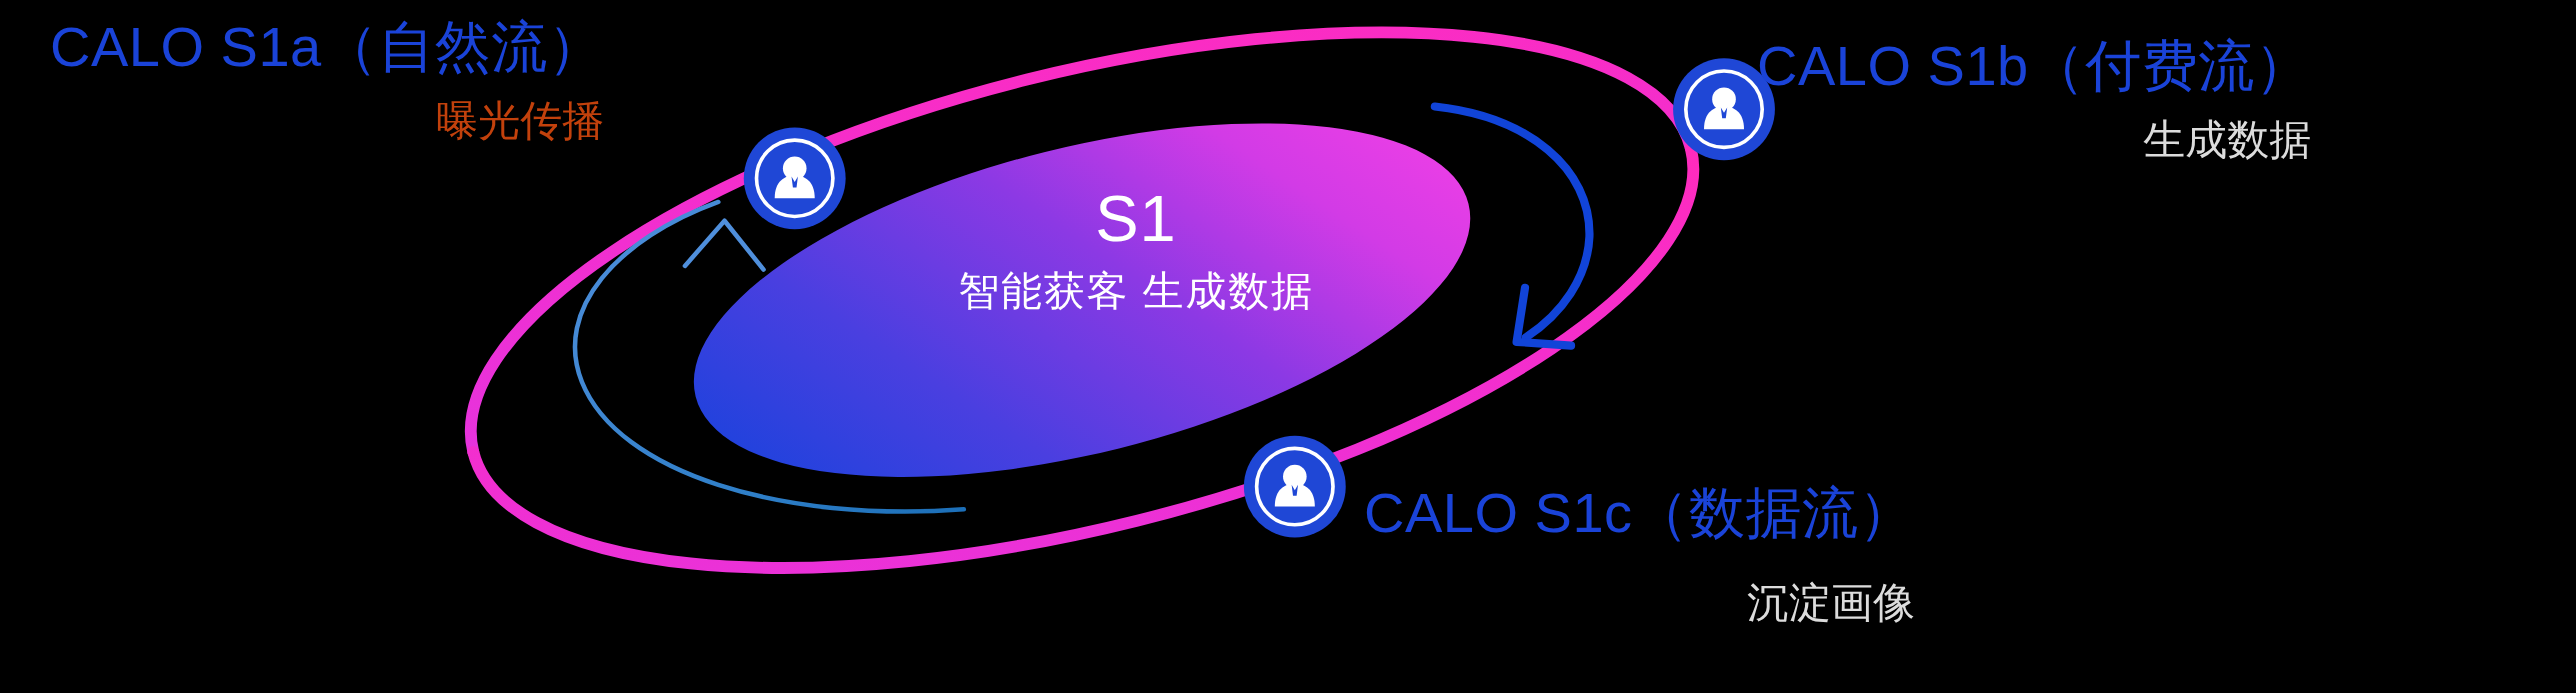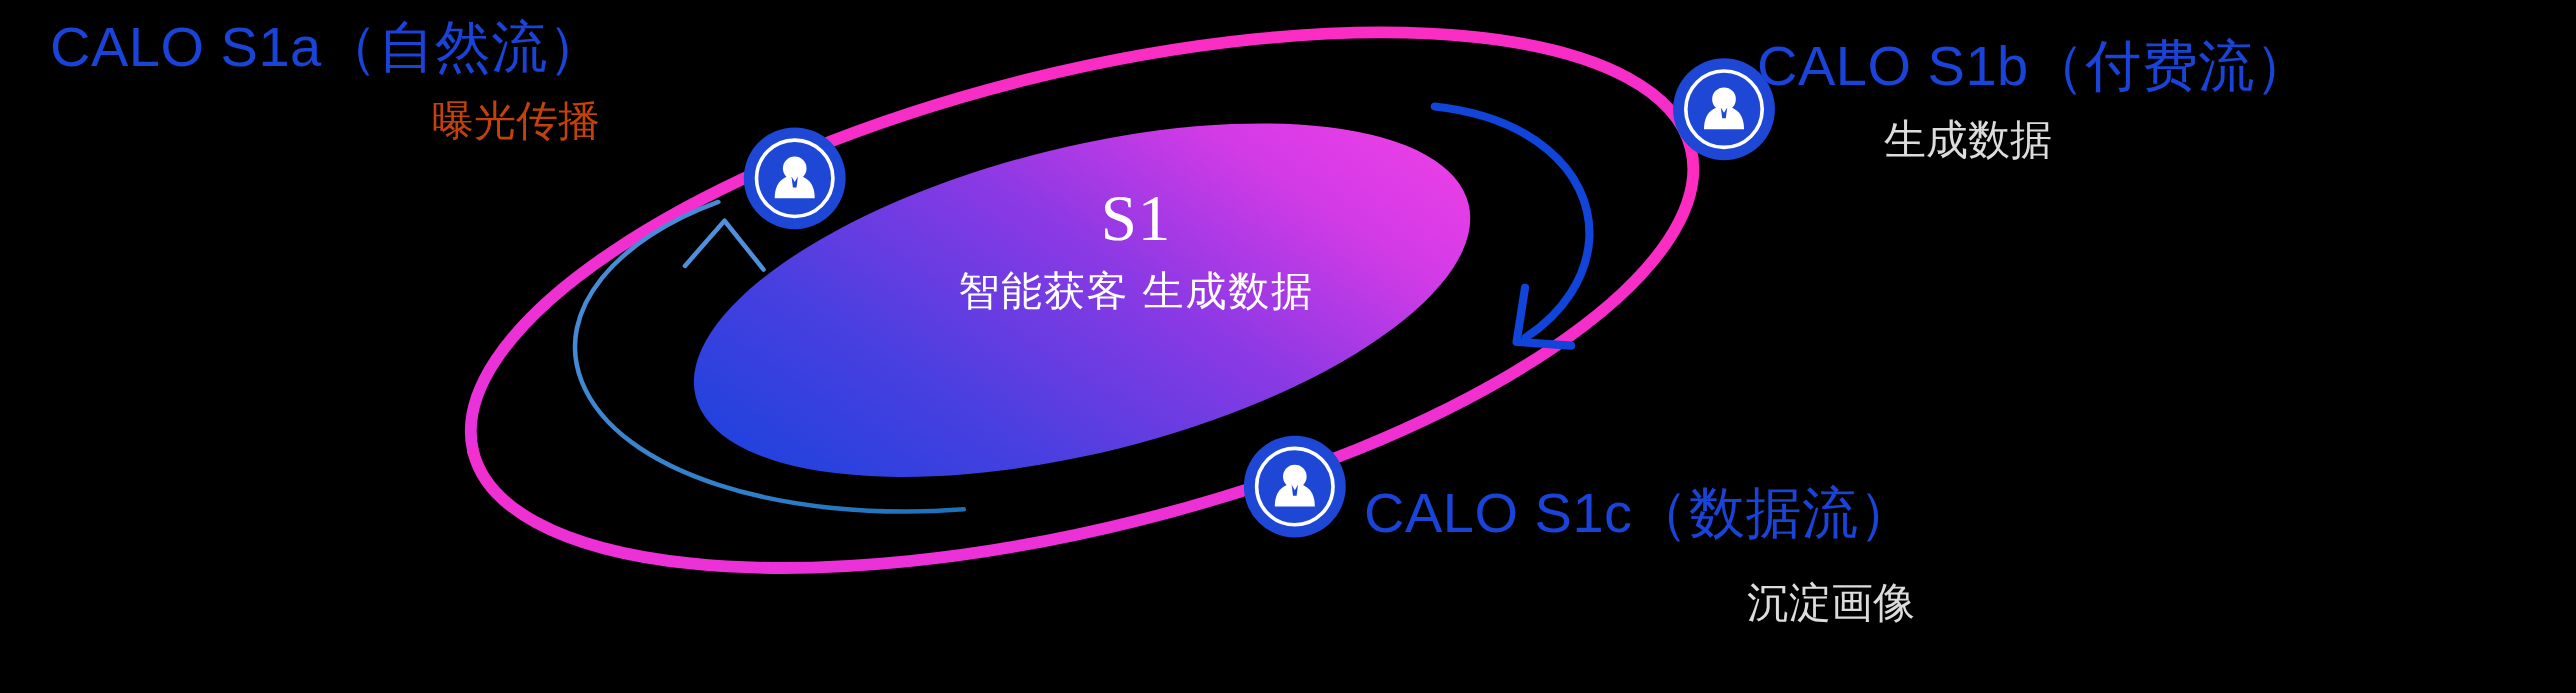--- a/index.html
+++ b/index.html
@@ -43,34 +43,35 @@
   .label-sub {
     font-size: 42px;
     font-weight: 400;
     line-height: 1.1;
     display: block;
   }
   
   #label-s1a {
     left: 50px;
     top: 16.4px;
-    text-align: left;
+    text-align: right;
   }
   #label-s1a .label-sub {
     margin-top: 20px;
     margin-left: 382px;
   }
   #label-s1b {
     left: 1757px;
     top: 35px;
     text-align: left;
   }
   #label-s1b .label-sub {
     margin-top: 20px;
     margin-left: 127px;
+    text-align: right;
   }
   #label-s1c {
     left: 1364px;
     top: 482px;
     text-align: right;
   }
   #label-s1c .label-sub {
     margin-top: 36px;
     margin-left: 55px;
   }
@@ -82,21 +83,20 @@
     text-align: center;
     pointer-events: none;
   }
   .center-main {
     display: block;
     font-size: 65px;
     color: #ffffff;
     font-weight: 400;
     line-height: 1.0;
     letter-spacing: 0.9px;
-    font-family: Liberation Serif, serif;
   }
   .center-sub {
     display: block;
     font-size: 41px;
     color: #ffffff;
     font-weight: 400;
     margin-top: 12.7px;
     letter-spacing: 1.8px;
   }
 </style>

